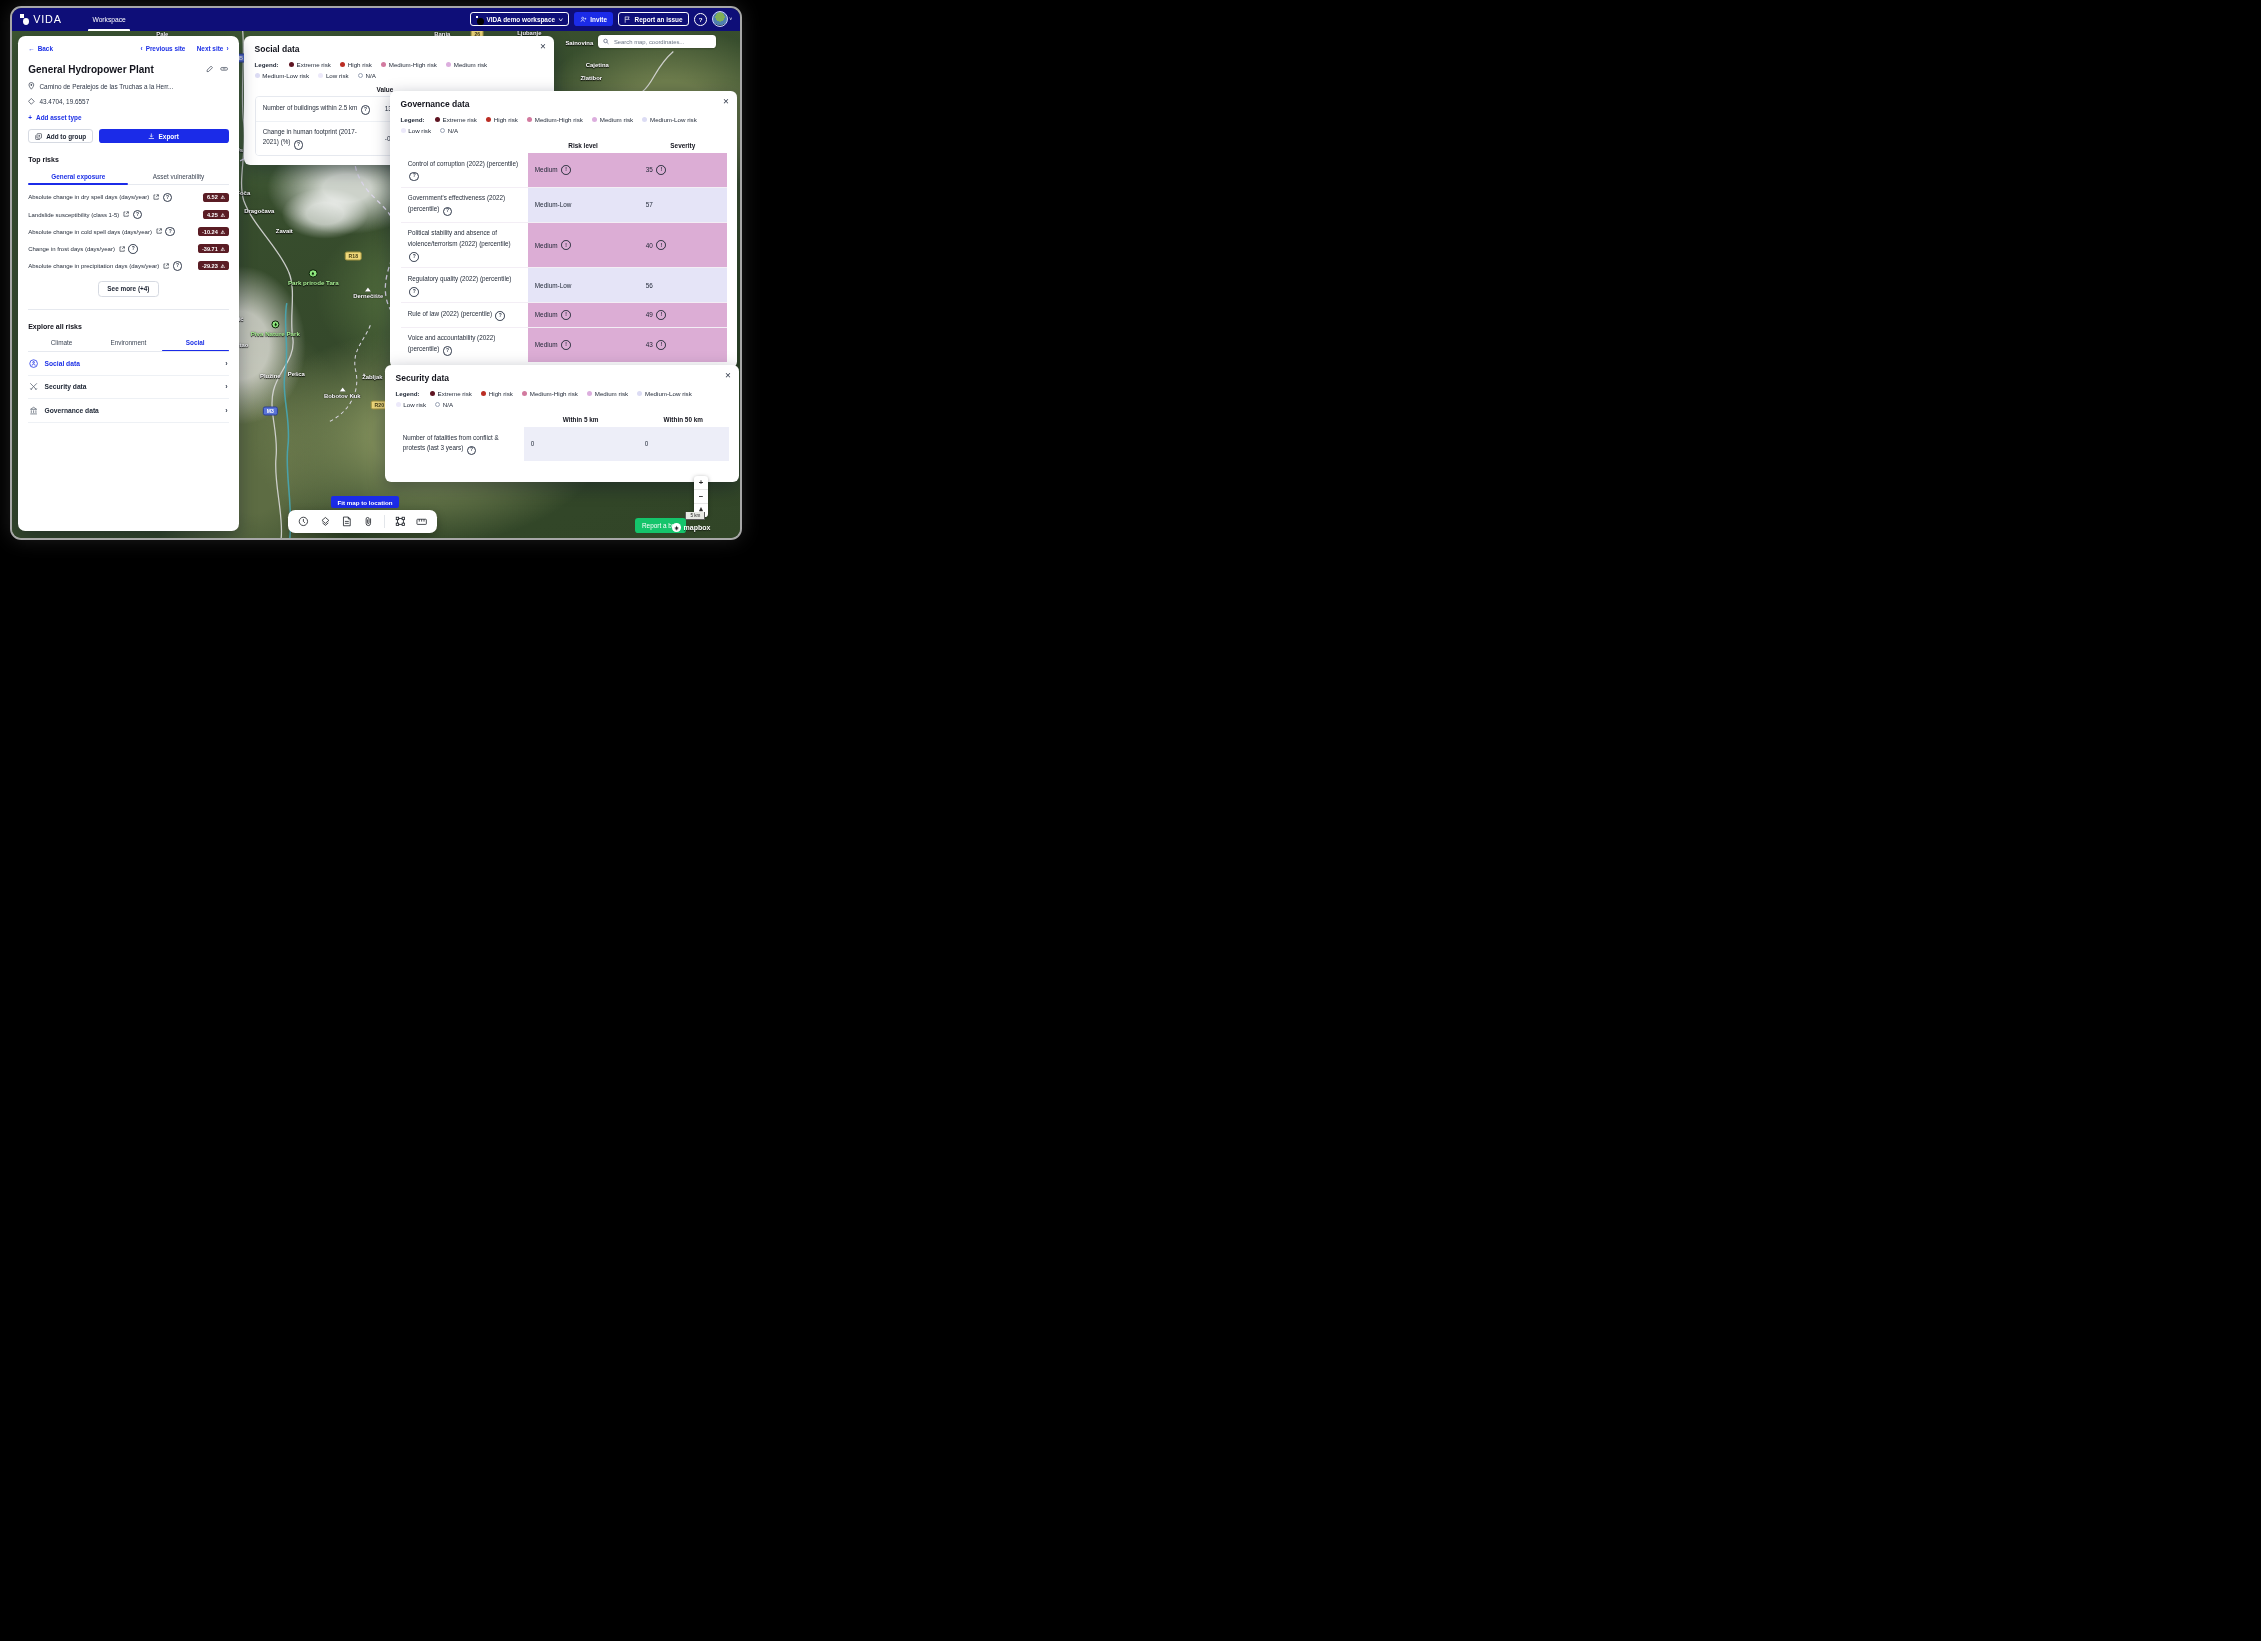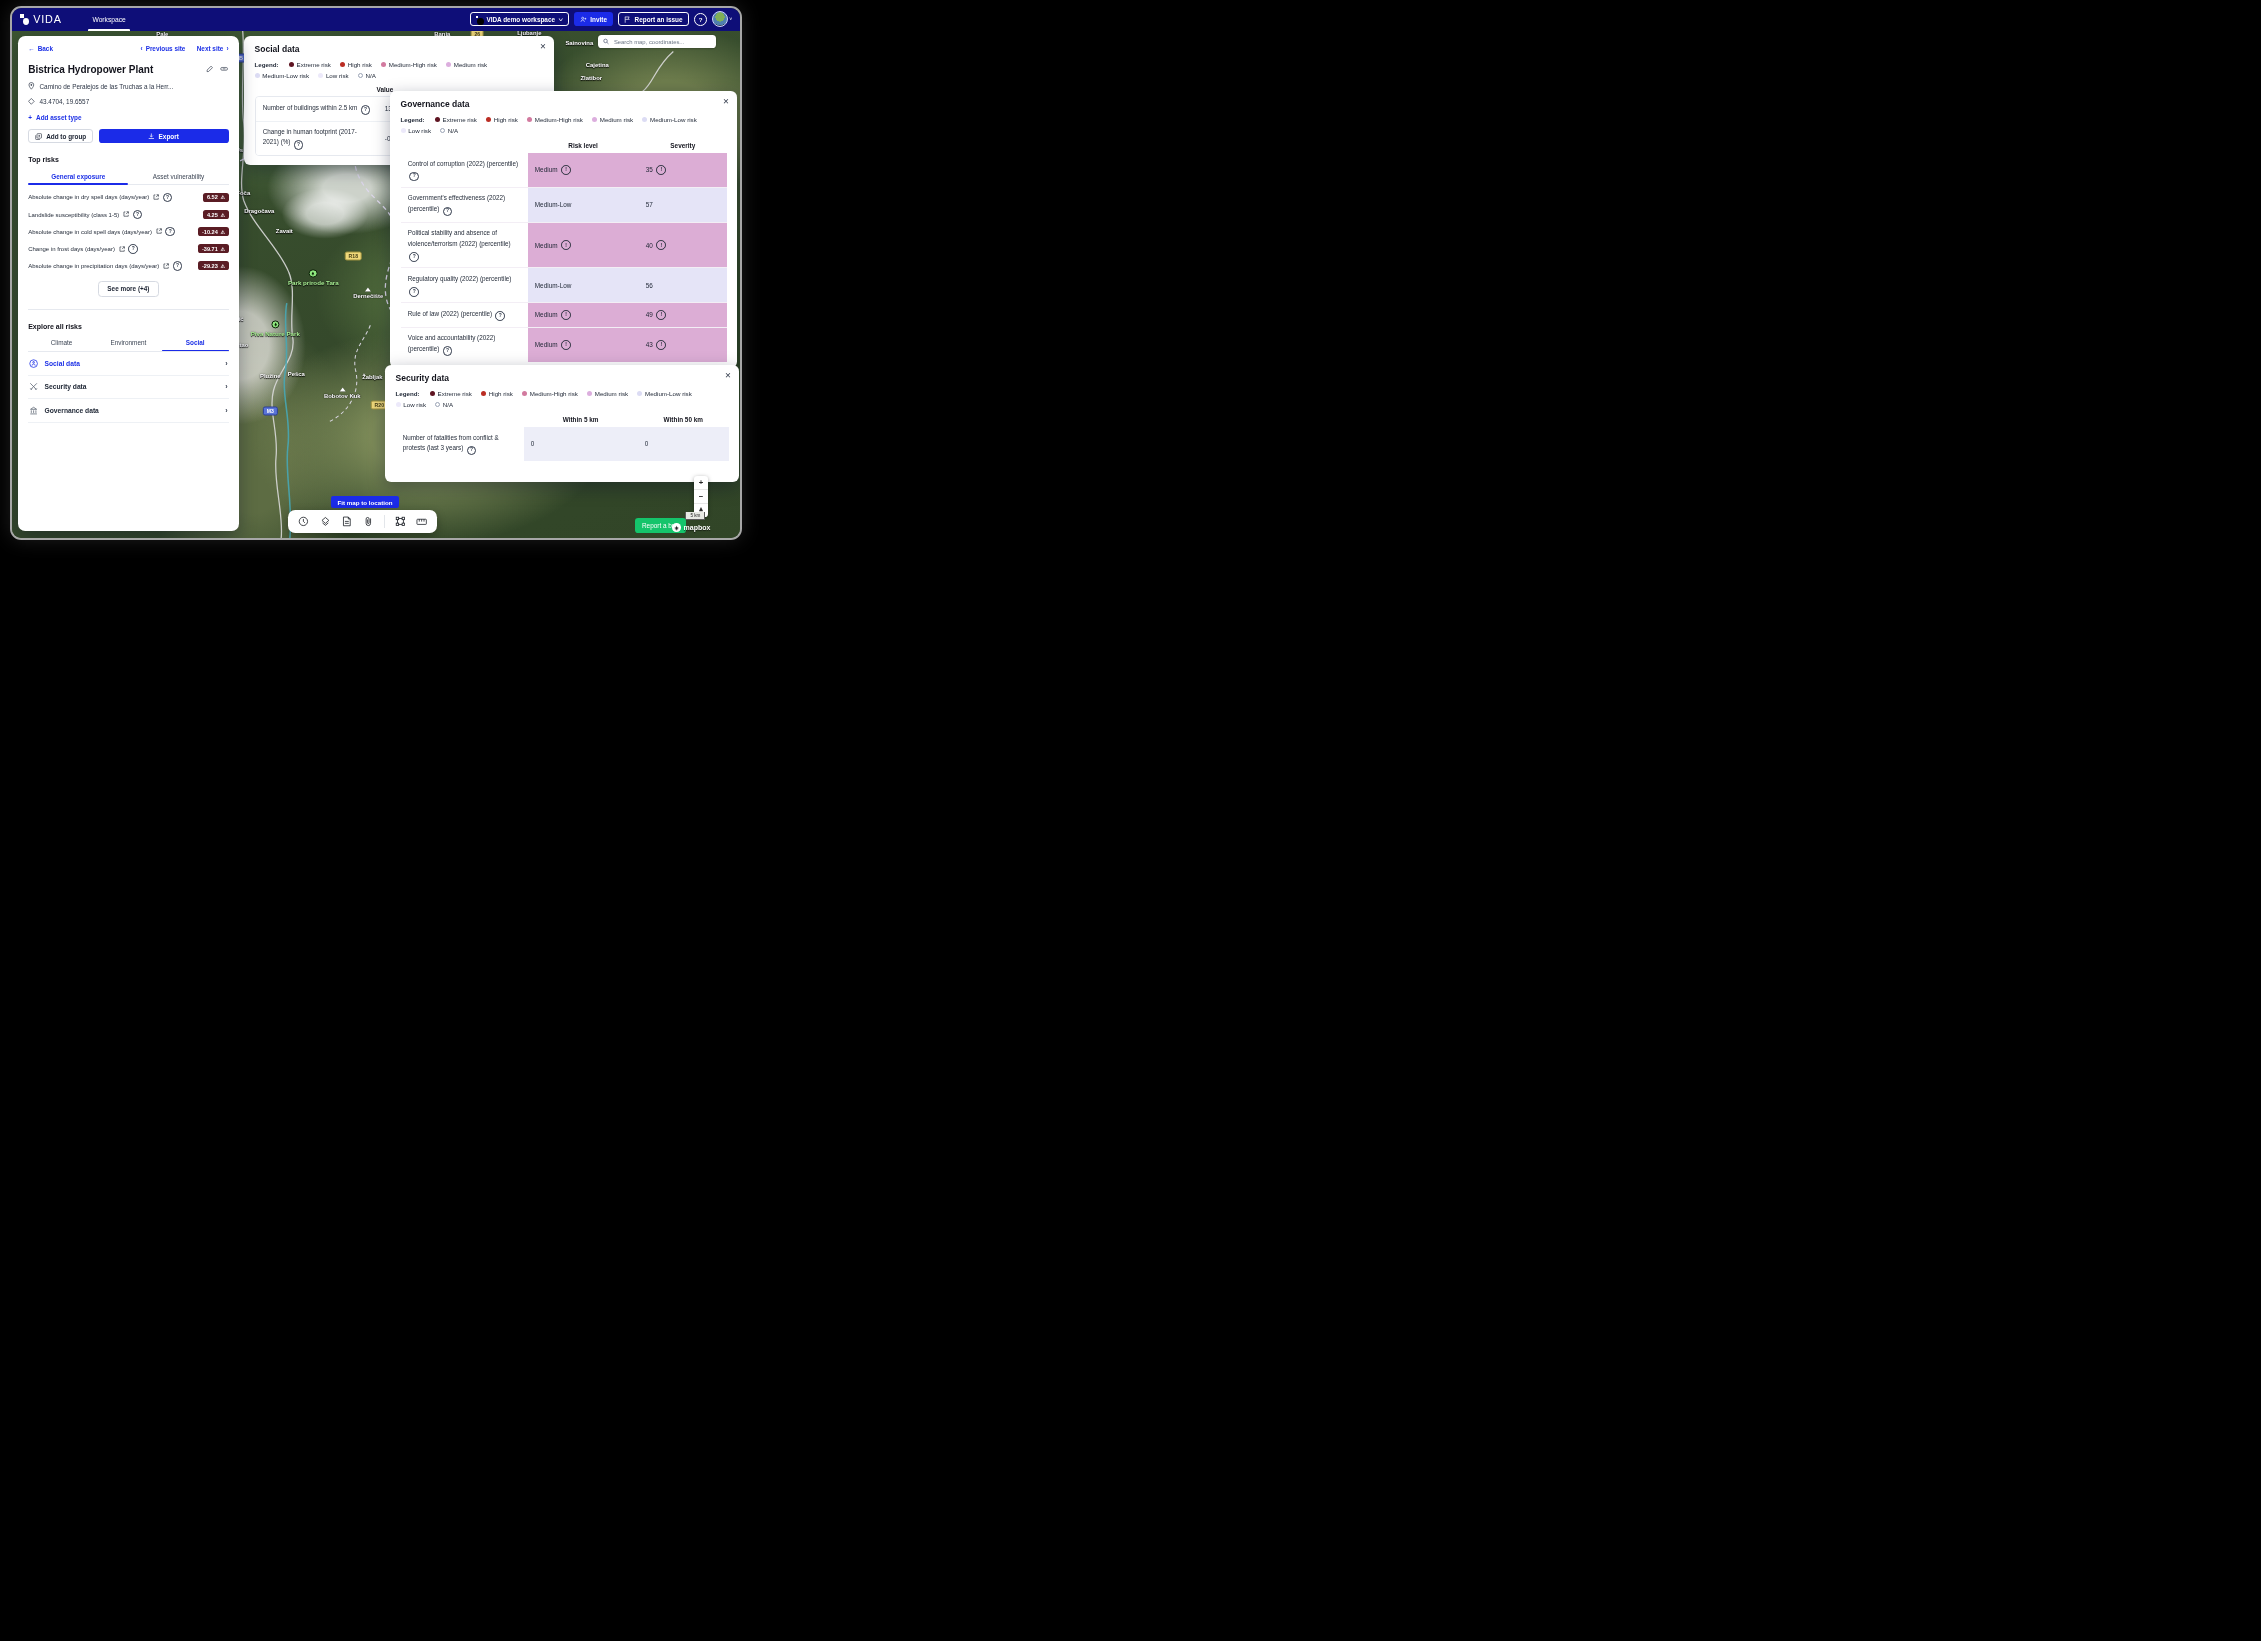--- a/index.html
+++ b/index.html
@@ -249,21 +249,21 @@
           <span>Previous site</span>
         </span>
         <span class="lp-link">
           <span>Next site</span>
           <span>›</span>
         </span>
       </span>
     </div>
 
     <div class="lp-title-row">
-      <span class="lp-title">Bistrica Hydropower Plant</span>
+      <span class="lp-title">General Hydropower Plant</span>
       <span class="lp-title-icons">
         <svg class="ic" width="7.7" height="7.7" viewBox="0 0 16 16" fill="none" stroke="#30394a" stroke-width="1.4">
             <path d="M10.5 2.5 L13.5 5.5 L5.5 13.5 L2.2 13.8 L2.5 10.5 Z"></path>
           </svg>
         <svg class="ic" width="8.2" height="7.7" viewBox="0 0 18 16" fill="none" stroke="#30394a" stroke-width="1.4">
             <rect x="1.5" y="5" width="15" height="6" rx="3"></rect>
             <path d="M6 8 h6"></path>
           </svg>
       </span>
     </div>

